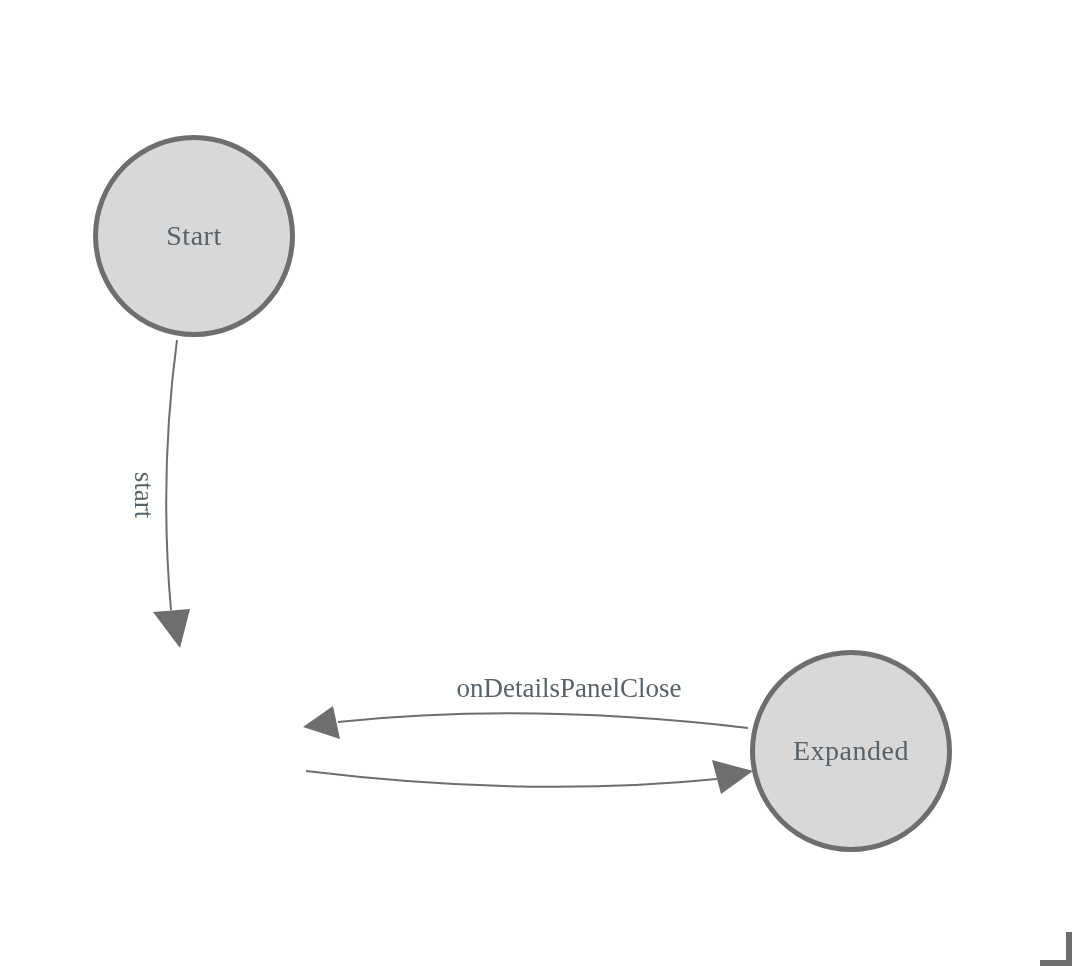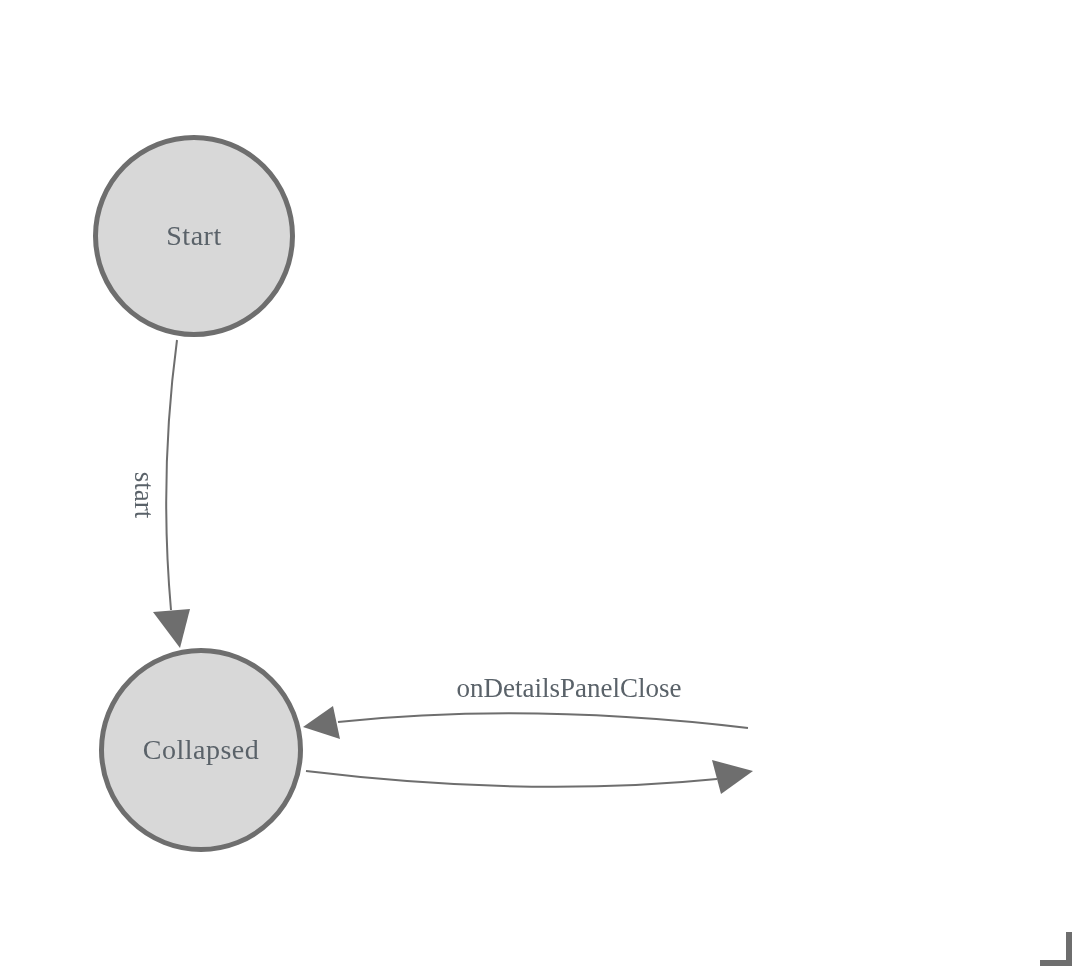--- a/index.html
+++ b/index.html
@@ -105,24 +105,24 @@
     <polygon points="303,727 333,706 340,739" fill="#6e6e6e"></polygon>
 
     <path d="M 306,771 Q 528,798 717,779" fill="none" stroke="#6e6e6e" stroke-width="2"></path>
     <polygon points="753,771 712,760 721,794" fill="#6e6e6e"></polygon>
   </svg>
 
   <div class="node" id="node-start">
     <span class="node-label">Start</span>
   </div>
 
-  <div class="node" id="node-collapsed">
-    <span class="node-label">Collapsed</span>
+
+  <div class="node" id="node-expanded">
+    <span class="node-label">Expanded</span>
   </div>
-
 
   <div class="edge-label" id="label-start">start</div>
 
   <div class="edge-label" id="label-close">onDetailsPanelClose</div>
 
 
   <div id="corner-handle">
     <div class="bar-v"></div>
     <div class="bar-h"></div>
   </div>

